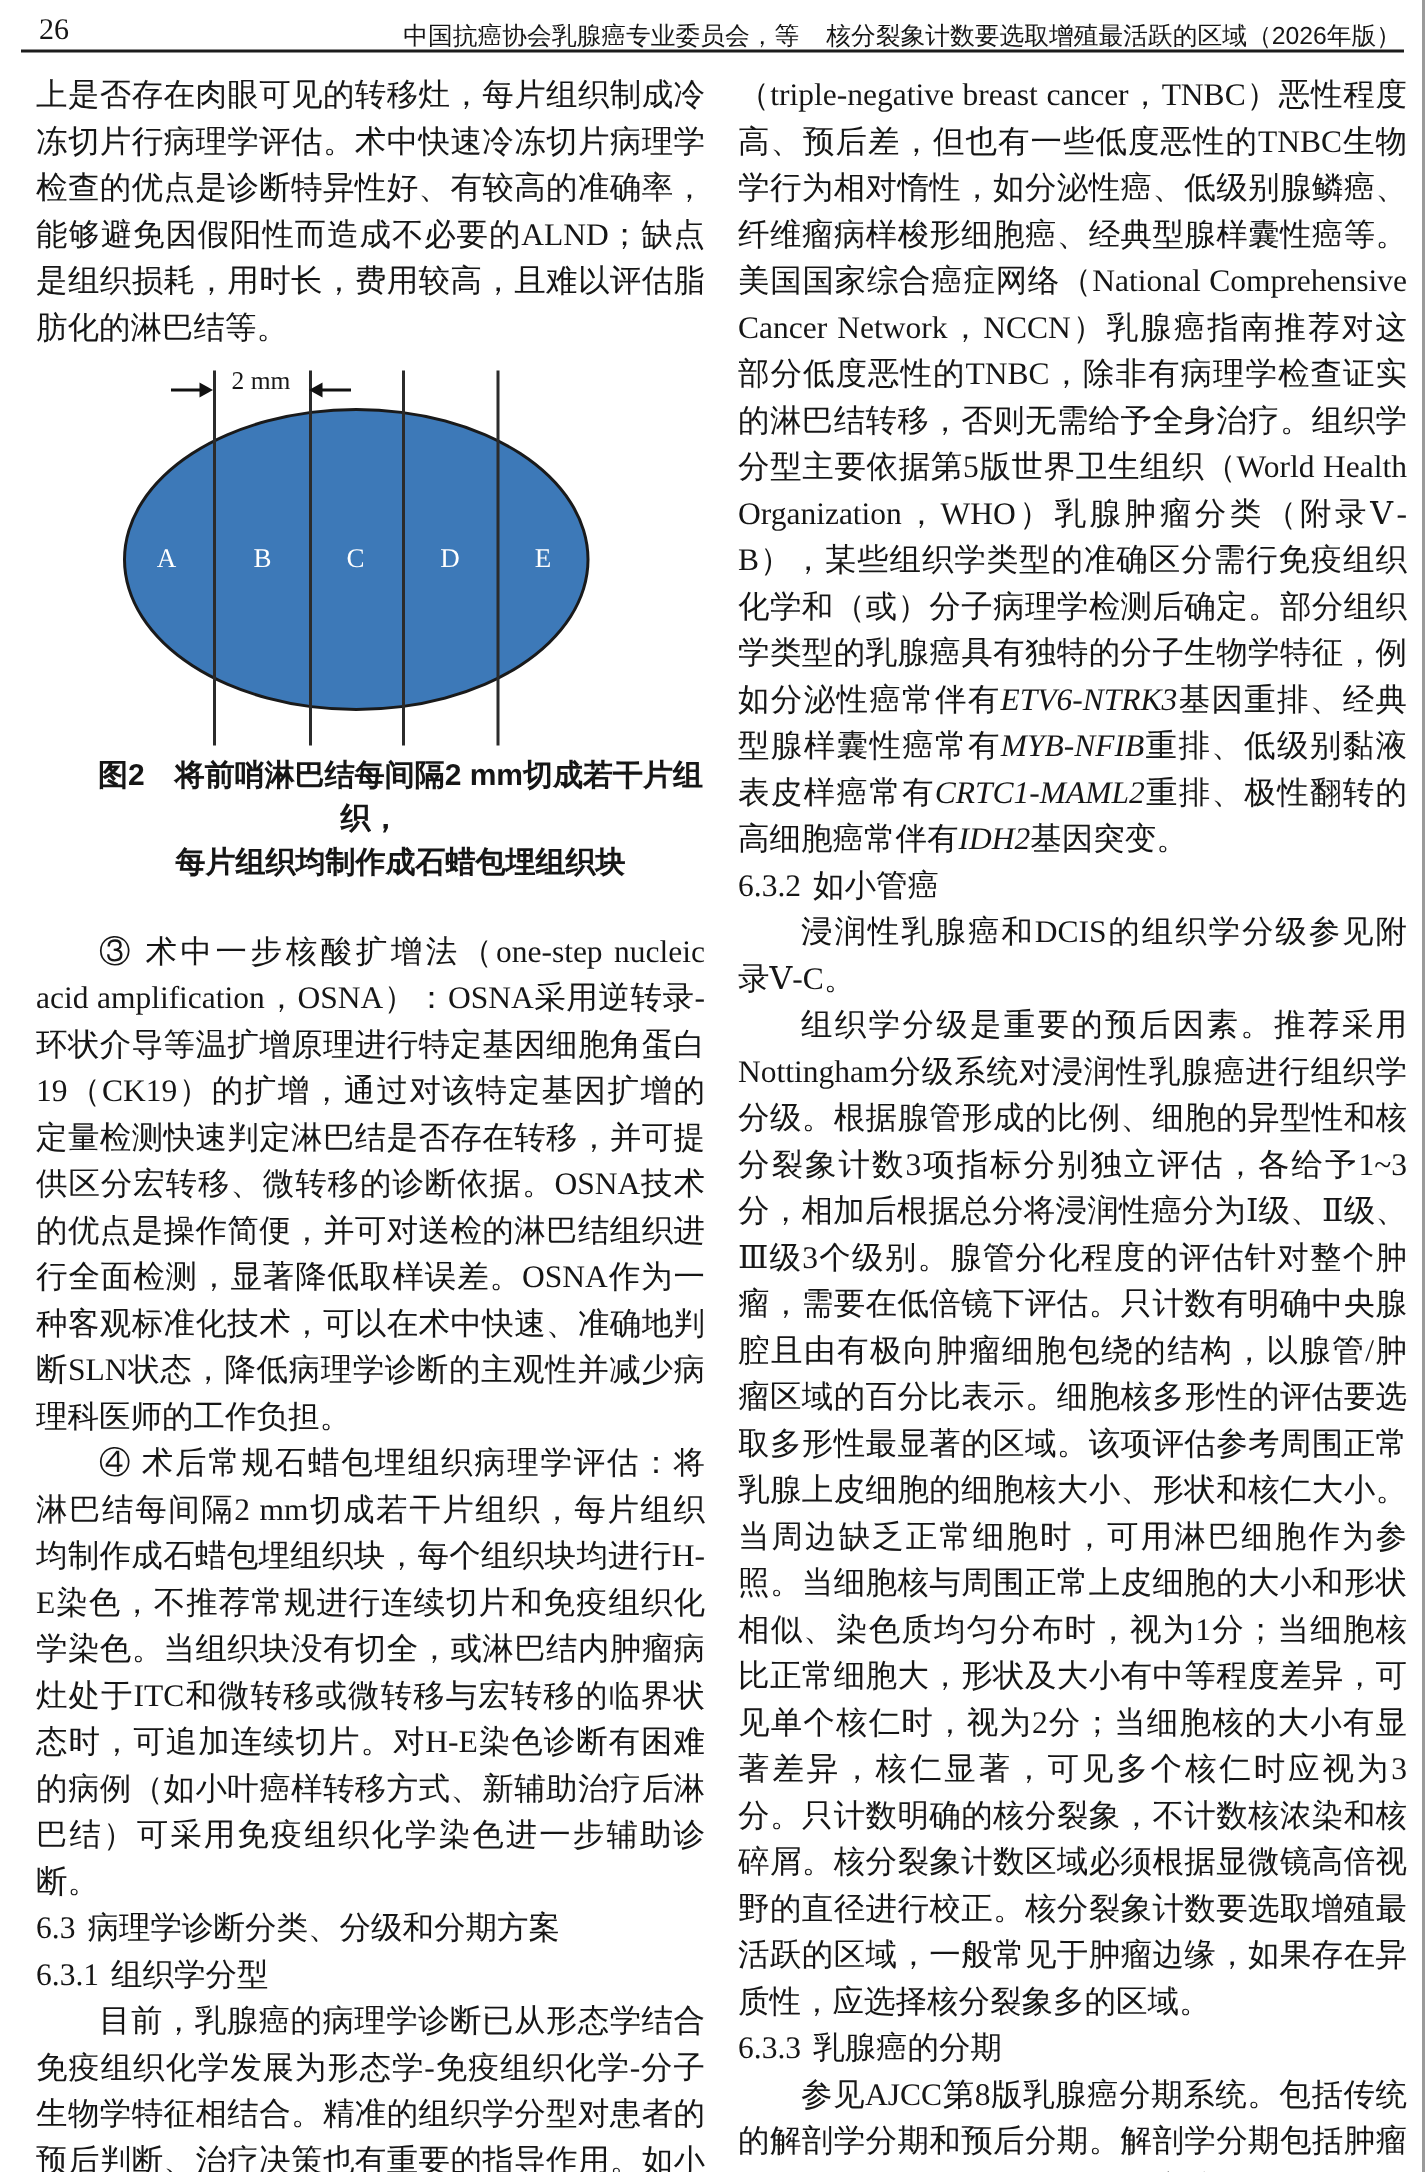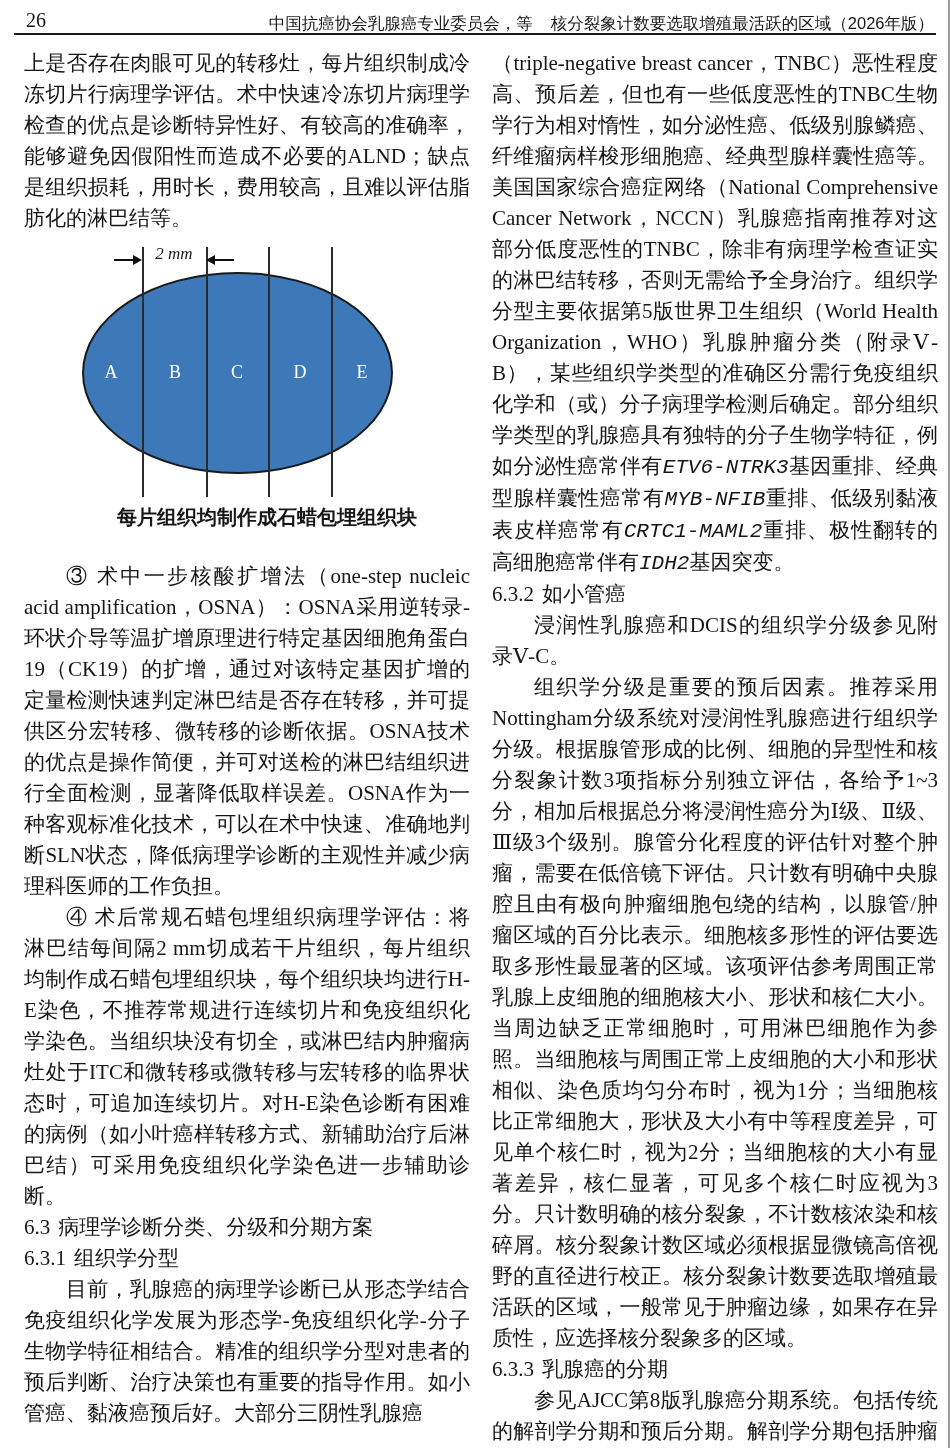--- a/index.html
+++ b/index.html
@@ -29,34 +29,34 @@
   
   .fig{position:relative;height:262px;margin-top:7px;}
   .ellipse{position:absolute;left:58px;top:31px;width:311px;height:202px;
     background:#3d79b8;border:2px solid #1a1a1a;border-radius:50%;box-sizing:border-box;}
   .cutline{position:absolute;top:6px;height:250px;width:2px;background:#2b2b2b;}
   .cl1{left:118px;}.cl2{left:182px;}.cl3{left:244px;}.cl4{left:307px;}
   .slice-label{position:absolute;top:119px;width:30px;text-align:center;
     color:#ffffff;font-size:18px;line-height:24px;}
   .sl-a{left:72px;}.sl-b{left:136px;}.sl-c{left:198px;}.sl-d{left:261px;}.sl-e{left:323px;}
   .dim-label{position:absolute;left:118px;top:1px;width:64px;text-align:center;
-    font-size:17px;line-height:24px;font-style:italic;}
+    font-size:17px;line-height:24px;}
   .arrow-shaft{position:absolute;top:18px;height:2px;background:#111;}
   .as-left{left:90px;width:20px;}
   .as-right{left:190px;width:20px;}
   .arrow-head{position:absolute;top:14px;width:0;height:0;
     border-top:5px solid transparent;border-bottom:5px solid transparent;}
   .ah-right{left:109px;border-left:9px solid #111;}
   .ah-left{left:182px;border-right:9px solid #111;}
   .fig-caption{margin:0;text-indent:0;text-align:center;
     font-family:"Liberation Sans","DejaVu Sans",sans-serif;font-weight:bold;
     font-size:20px;line-height:29px;}
   .cap1{margin-top:21px;}
   .para-osna{margin-top:29px !important;}
-  i{font-style:italic;font-family:Liberation Mono, monospace;}
+  i{font-style:italic;}
 </style>
 </head>
 <body>
 
 <div class="page">
 
   <div class="pagehead">
     <span class="page-num">26</span>
     <span class="head-right"><span>中国抗癌协会乳腺癌专业委员会，等</span><span class="gap"></span><span>核分裂象计数要选取增殖最活跃的区域（2026年版）</span></span>
   </div>
@@ -75,20 +75,21 @@
       <span class="slice-label sl-b">B</span>
       <span class="slice-label sl-c">C</span>
       <span class="slice-label sl-d">D</span>
       <span class="slice-label sl-e">E</span>
       <span class="dim-label">2 mm</span>
       <div class="arrow-shaft as-left"></div>
       <div class="arrow-head ah-right"></div>
       <div class="arrow-shaft as-right"></div>
       <div class="arrow-head ah-left"></div>
     </div>
+    <p class="fig-caption cap1">图2　将前哨淋巴结每间隔2 mm切成若干片组织，</p>
     <p class="fig-caption">每片组织均制作成石蜡包埋组织块</p>
 
     <p class="para-osna">③ 术中一步核酸扩增法（one-step nucleic acid amplification，OSNA）：OSNA采用逆转录-环状介导等温扩增原理进行特定基因细胞角蛋白19（CK19）的扩增，通过对该特定基因扩增的定量检测快速判定淋巴结是否存在转移，并可提供区分宏转移、微转移的诊断依据。OSNA技术的优点是操作简便，并可对送检的淋巴结组织进行全面检测，显著降低取样误差。OSNA作为一种客观标准化技术，可以在术中快速、准确地判断SLN状态，降低病理学诊断的主观性并减少病理科医师的工作负担。</p>
     <p>④ 术后常规石蜡包埋组织病理学评估：将淋巴结每间隔2 mm切成若干片组织，每片组织均制作成石蜡包埋组织块，每个组织块均进行H-E染色，不推荐常规进行连续切片和免疫组织化学染色。当组织块没有切全，或淋巴结内肿瘤病灶处于ITC和微转移或微转移与宏转移的临界状态时，可追加连续切片。对H-E染色诊断有困难的病例（如小叶癌样转移方式、新辅助治疗后淋巴结）可采用免疫组织化学染色进一步辅助诊断。</p>
 
     <div class="h">
       <span class="hnum">6.3</span><span>病理学诊断分类、分级和分期方案</span>
     </div>
     <div class="h">
       <span class="hnum">6.3.1</span><span>组织学分型</span>

